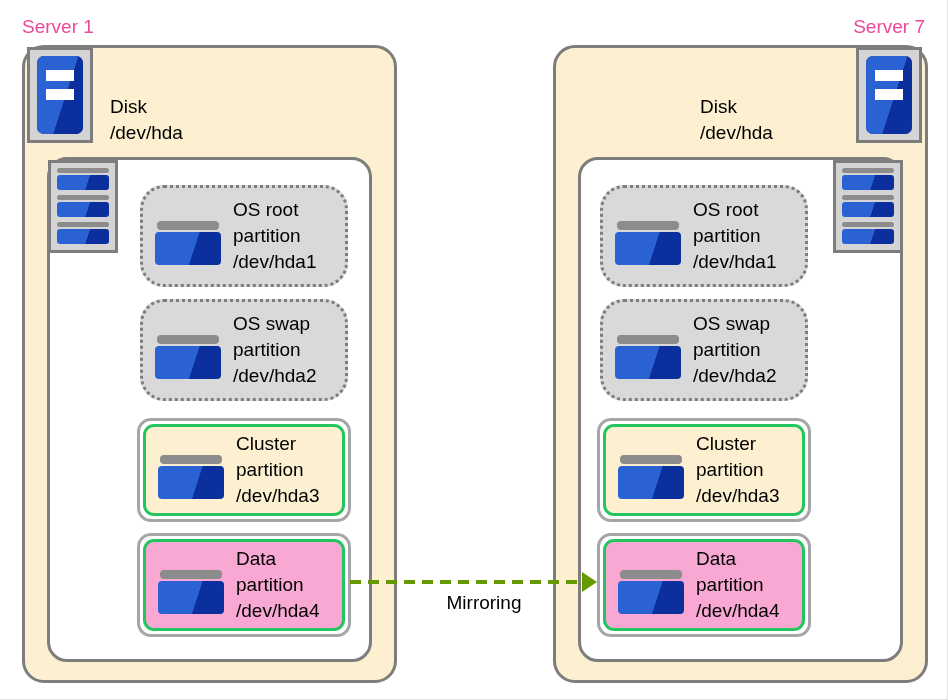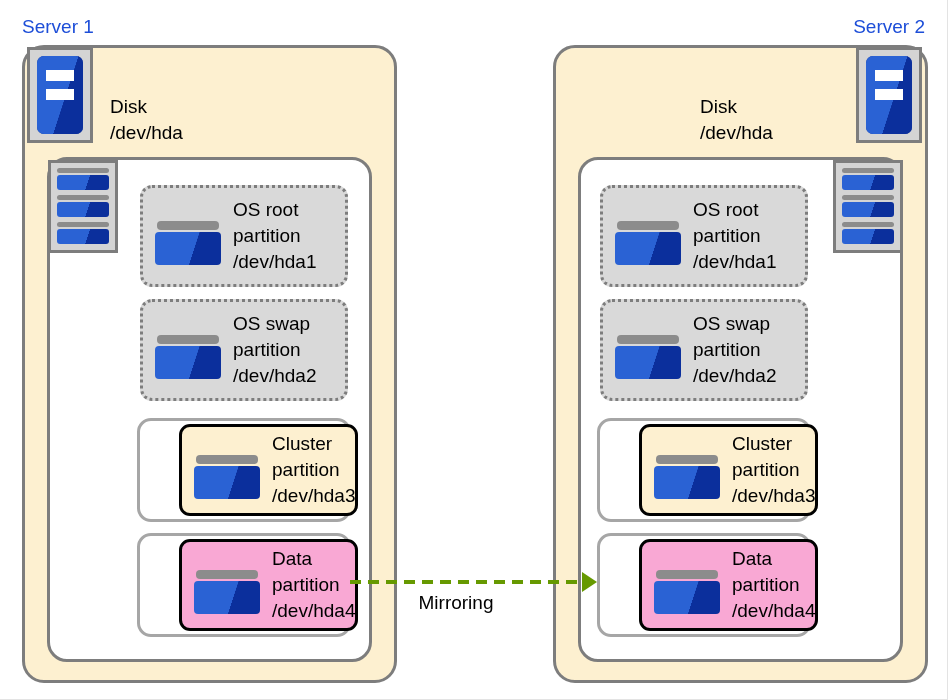--- a/index.html
+++ b/index.html
@@ -23,21 +23,21 @@
     border-bottom: 1px solid #e3e3e3;
     border-right: 1px solid #e3e3e3;
     box-sizing: border-box;
   }
 
   
   .server-label {
     position: absolute;
     font-size: 19px;
     line-height: 22px;
-    color: #1d4ed8;
+    color: #ec4899;
     white-space: nowrap;
   }
   #server1-label { left: 22px; top: 16px; }
   #server2-label { right: 22px; top: 16px; }
 
   
   .server-box {
     position: absolute;
     background: #fdf0d0;
     border: 3px solid #7d7d7d;
@@ -143,37 +143,36 @@
   
   .partition {
     position: absolute;
     box-sizing: border-box;
     display: flex;
     align-items: center;
   }
   .partition.dotted {
     background: #d9d9d9;
     border: 3px dotted #7d7d7d;
-    border-radius: 12px;
+    border-radius: 24px;
   }
   .partition.double {
     border: 3px solid #a6a6a6;
     border-radius: 14px;
     padding: 3px;
     background: transparent;
   }
   .partition.double .inner {
     width: 100%;
     height: 100%;
-    border: 3px solid #000000;
+    border: 3px solid #22c55e;
     border-radius: 11px;
     box-sizing: border-box;
     display: flex;
     align-items: center;
-    margin-left: 36px;
   }
   .partition.double.cluster .inner { background: #fdf0d0; }
   .partition.double.data    .inner { background: #f9a8d4; }
 
   
   .part-glyph {
     position: relative;
     width: 66px;
     height: 58px;
     flex: 0 0 auto;
@@ -217,21 +216,21 @@
     position: absolute;
     left: 582px;
     top: 572px;
     width: 0; height: 0;
     border-top: 10px solid transparent;
     border-bottom: 10px solid transparent;
     border-left: 15px solid #669900;
   }
   #mirror-label {
     position: absolute;
-    left: 356px;
+    left: 384px;
     top: 591px;
     width: 200px;
     text-align: center;
     font-size: 19px;
     line-height: 24px;
     white-space: nowrap;
   }
 </style>
 </head>
 <body>
@@ -316,21 +315,21 @@
           <div class="body"></div>
       </div>
       <div class="part-text">
         <div>Data</div>
         <div>partition</div>
         <div>/dev/hda4</div>
       </div>
     </div>
   </div>
 
-  <div class="server-label" id="server2-label">Server 2</div>
+  <div class="server-label" id="server2-label">Server 7</div>
 
   <div class="server-box" id="server2-box"></div>
 
   <div class="disk-box" id="disk2-box"></div>
 
   <div class="disk-caption" id="disk2-caption">
     <div>Disk</div>
     <div>/dev/hda</div>
   </div>
 

